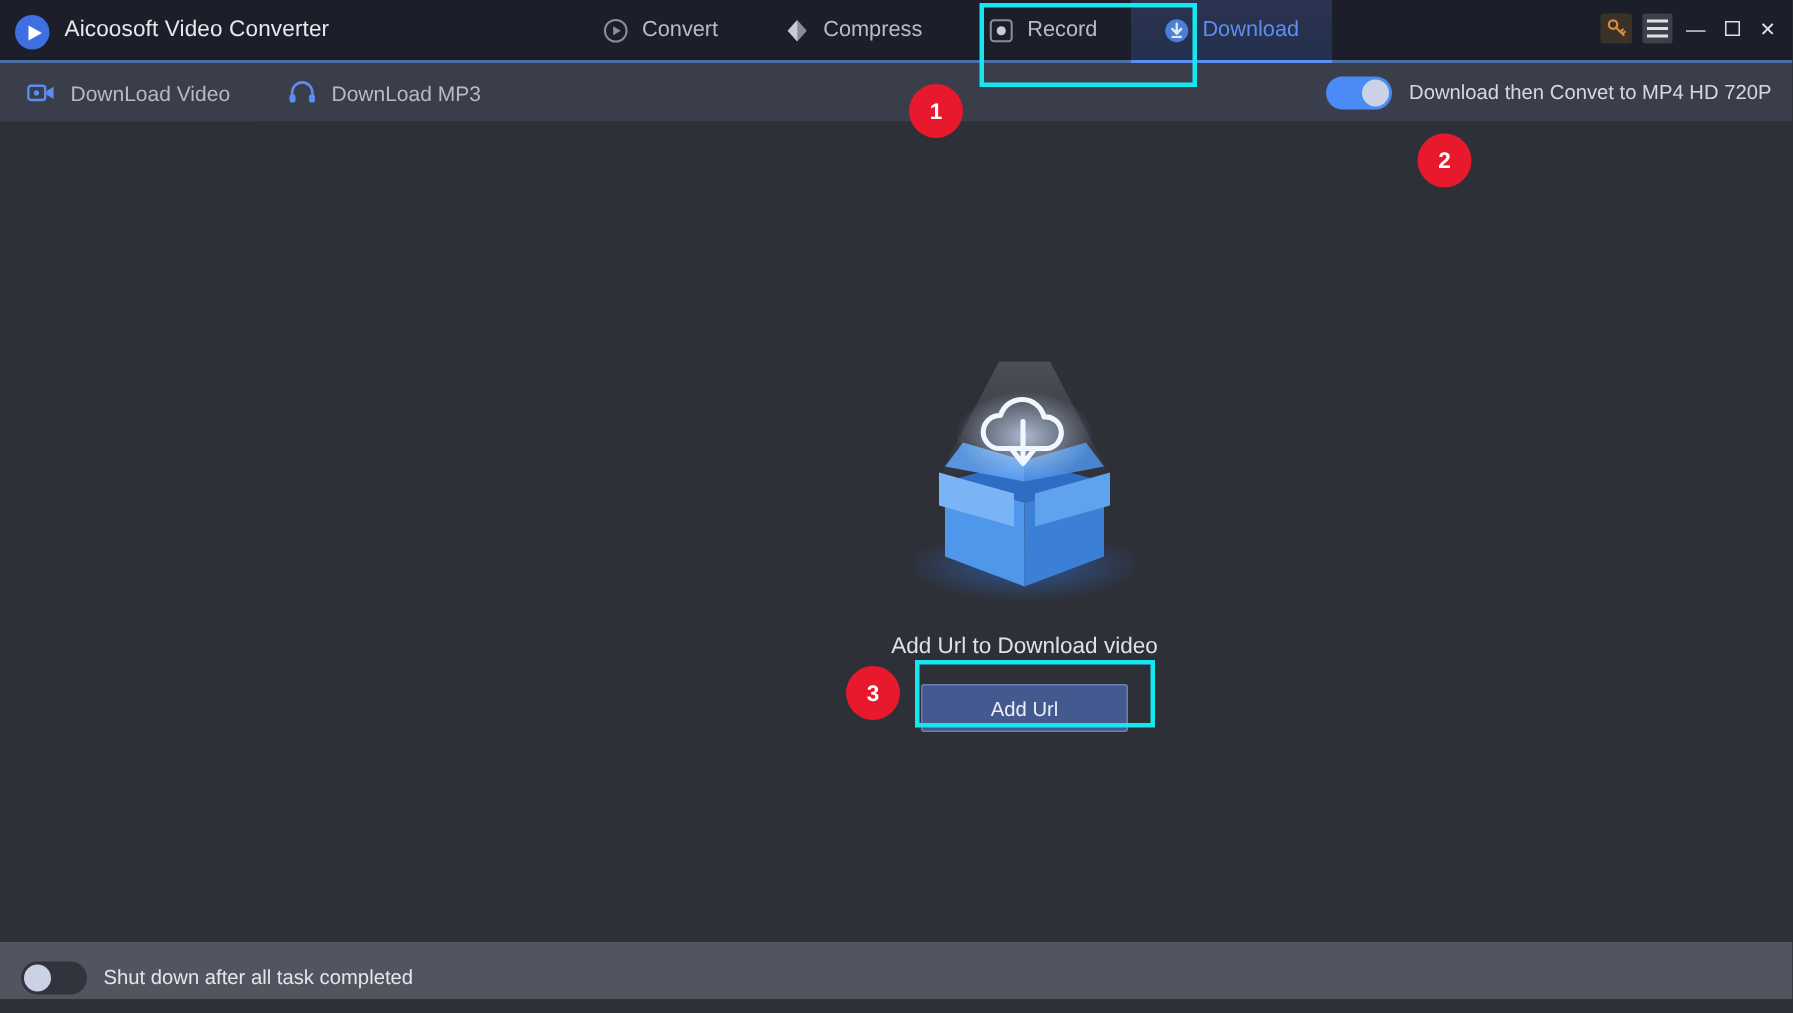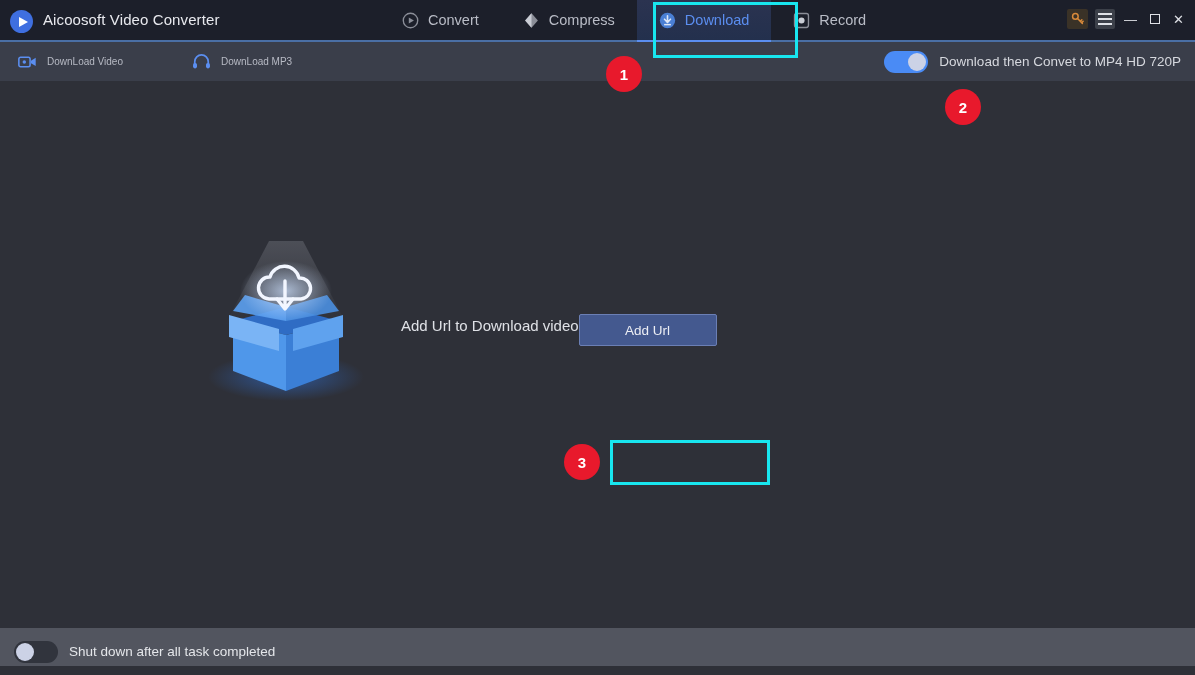--- a/index.html
+++ b/index.html
@@ -71,21 +71,21 @@
           color: #dfe1e6; font-size: 13px; line-height: 1; }
 
   
   .subnav {
     position: absolute; left: 0; top: 42px; width: 1195px; height: 39px;
     background: #3a3e4a;
   }
   .subitem {
     position: absolute; top: 0; height: 39px;
     display: flex; align-items: center; gap: 10px; cursor: pointer;
-    font-size: 10px; color: #b7bac4;
+    font-size: 14px; color: #b7bac4;
   }
   #sub-video { left: 18px; }
   #sub-mp3 { left: 192px; }
   .subitem .ic { width: 19px; height: 19px; flex: 0 0 19px; }
 
   .conv-toggle-wrap {
     position: absolute; right: 14px; top: 0; height: 39px;
     display: flex; align-items: center; gap: 11px;
   }
   .sw {
@@ -122,21 +122,21 @@
   }
   .side-item .ic { width: 18px; height: 18px; flex: 0 0 18px; }
 
   
   .main {
     position: absolute; left: 171px; top: 81px;
     width: 1024px; height: 547px; background: #2e3038;
   }
   .empty {
     position: absolute; left: 0; right: 0; top: 148px;
-    display: flex; flex-direction: row; align-items: center;
+    display: flex; flex-direction: column; align-items: center;
   }
   .illus { width: 230px; height: 185px; }
   .empty-text {
     margin-top: 8px; font-size: 15px; color: #dfe1e6;
   }
   .addurl-btn {
     margin-top: 17px; width: 138px; height: 32px;
     background: #44598f; border: 1px solid #6b7fb5; border-radius: 2px;
     color: #eceef4; font-size: 13.5px; cursor: pointer;
     display: flex; align-items: center; justify-content: center;
@@ -196,35 +196,35 @@
       </div>
 
       <div class="navtab">
         <svg class="ic" viewBox="0 0 20 20">
           <path d="M10 1.5 L17.5 10 L10 18.5 L2.5 10 Z" fill="#8b8e98"></path>
           <path d="M10 1.5 L10 18.5 L2.5 10 Z" fill="#c9ccd4"></path>
         </svg>
         <span>Compress</span>
       </div>
 
+      <div class="navtab">
+        <svg class="ic" viewBox="0 0 20 20">
+          <rect x="1.8" y="1.8" width="16.4" height="16.4" rx="2.5" fill="none" stroke="#8b8e98" stroke-width="1.6"></rect>
+          <circle cx="10" cy="10" r="3.6" fill="#c9ccd4"></circle>
+        </svg>
+        <span>Record</span>
+      </div>
+
       <div class="navtab active">
         <svg class="ic" viewBox="0 0 20 20">
           <circle cx="10" cy="10" r="9" fill="#4a7fd4"></circle>
           <path d="M10 4.5 L10 11.5 M6.5 8.5 L10 12.3 L13.5 8.5" fill="none" stroke="#dde7f8" stroke-width="1.9" stroke-linecap="round" stroke-linejoin="round"></path>
           <rect x="6" y="14" width="8" height="1.7" fill="#dde7f8"></rect>
         </svg>
         <span>Download</span>
-      </div>
-
-      <div class="navtab">
-        <svg class="ic" viewBox="0 0 20 20">
-          <rect x="1.8" y="1.8" width="16.4" height="16.4" rx="2.5" fill="none" stroke="#8b8e98" stroke-width="1.6"></rect>
-          <circle cx="10" cy="10" r="3.6" fill="#c9ccd4"></circle>
-        </svg>
-        <span>Record</span>
       </div>
 
     </div>
 
     <div class="winctl">
       <div class="key-btn">
         <svg width="14" height="14" viewBox="0 0 16 16">
           <circle cx="5" cy="5" r="3.2" fill="none" stroke="#d98a3a" stroke-width="1.7"></circle>
           <path d="M7.2 7.2 L13 13 M10.6 10.6 L12.4 8.8 M12.2 12.2 L13.9 10.5" stroke="#d98a3a" stroke-width="1.7" fill="none" stroke-linecap="round"></path>
         </svg>

